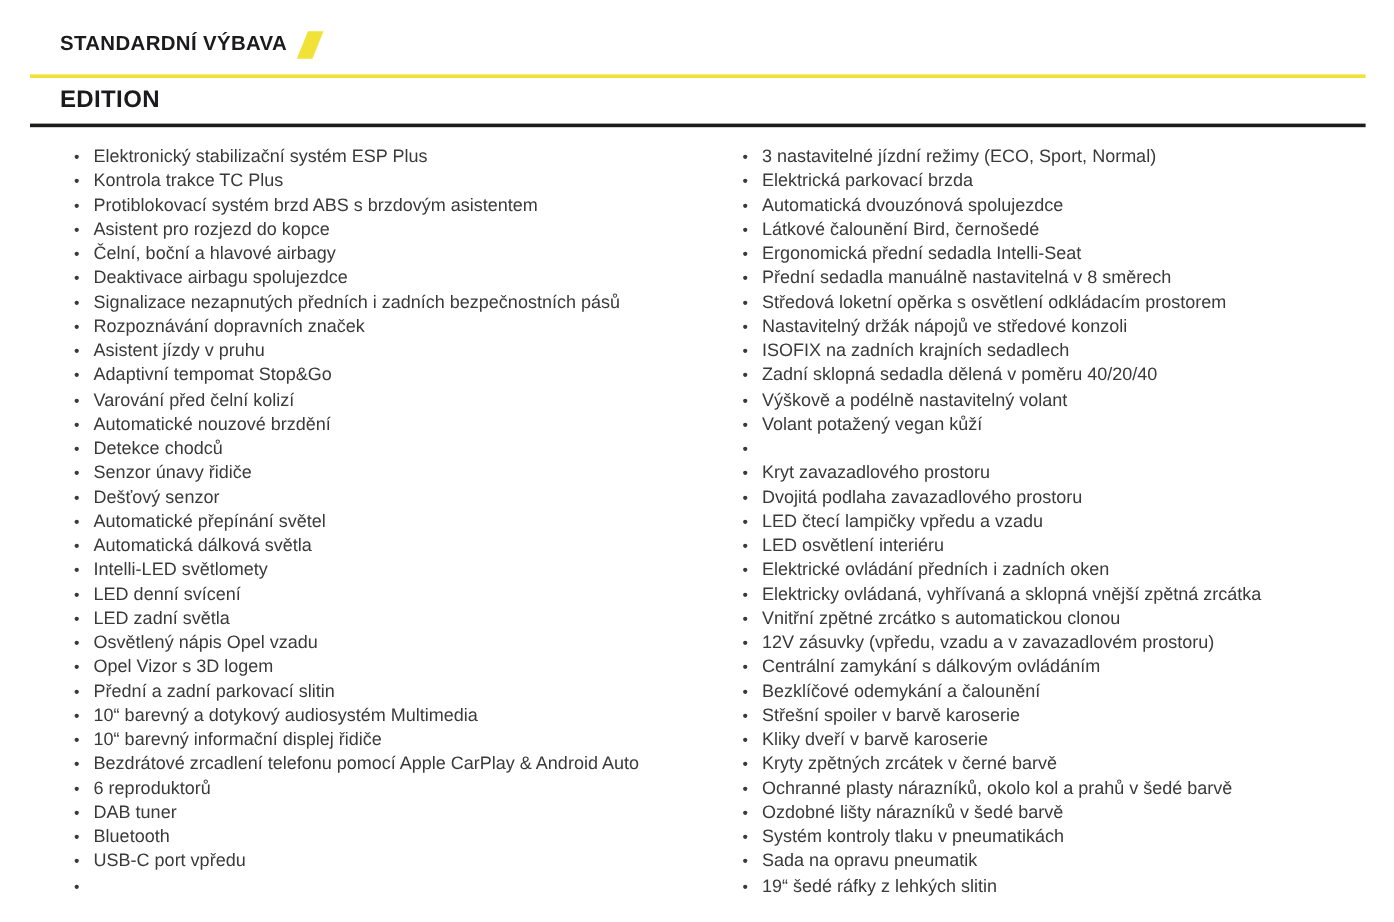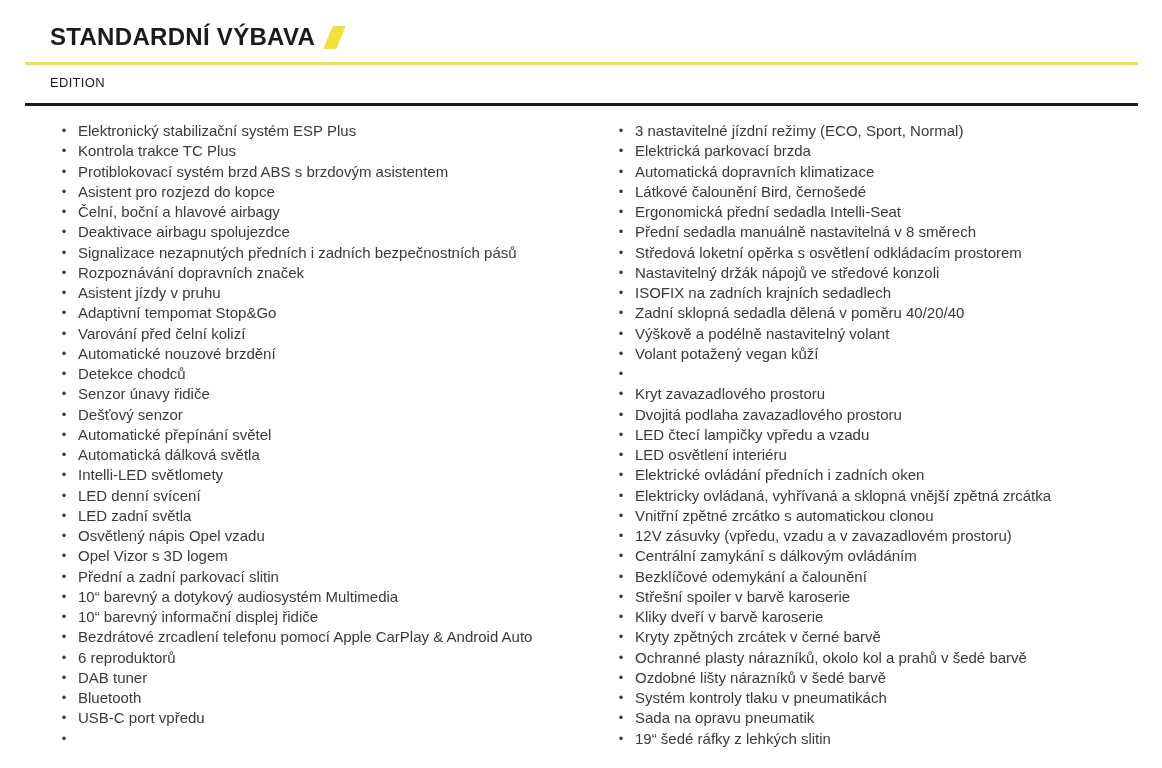--- a/index.html
+++ b/index.html
@@ -17,21 +17,21 @@
     height: 768px;
     background: #ffffff;
   }
   .title-row {
     display: flex;
     align-items: center;
     margin: 22px 24px 0 50px;
   }
   h1.page-title {
     margin: 0;
-    font-size: 24px;
+    font-size: 17px;
     line-height: 30px;
     font-weight: 700;
     letter-spacing: 0.3px;
     color: var(--title-color, #1b1b1d);
   }
   .slash {
     display: inline-block;
     width: 13px;
     height: 23px;
     margin-left: 13px;
@@ -42,23 +42,23 @@
     border: 0;
     margin: 0 24px 0 25px;
   }
   .rule-yellow {
     height: 3px;
     margin-top: 10px;
     background: var(--accent, #f1e237);
   }
   h2.trim-title {
     margin: 7px 24px 0 50px;
-    font-size: 13px;
+    font-size: 20px;
     line-height: 22px;
-    font-weight: 400;
+    font-weight: 700;
     letter-spacing: 0.3px;
     color: var(--title-color, #1b1b1d);
   }
   .rule-black {
     height: 3px;
     margin-top: 9px;
     background: var(--line-color, #1d1d1b);
   }
   .columns {
     display: flex;
@@ -235,21 +235,21 @@
         <li>
           <span class="bullet">•</span>
           <span class="item-text">3 nastavitelné jízdní režimy (ECO, Sport, Normal)</span>
         </li>
         <li>
           <span class="bullet">•</span>
           <span class="item-text">Elektrická parkovací brzda</span>
         </li>
         <li>
           <span class="bullet">•</span>
-          <span class="item-text">Automatická dopravních klimatizace</span>
+          <span class="item-text">Automatická dvouzónová spolujezdce</span>
         </li>
         <li>
           <span class="bullet">•</span>
           <span class="item-text">Látkové čalounění Bird, černošedé</span>
         </li>
         <li>
           <span class="bullet">•</span>
           <span class="item-text">Ergonomická přední sedadla Intelli-Seat</span>
         </li>
         <li>

